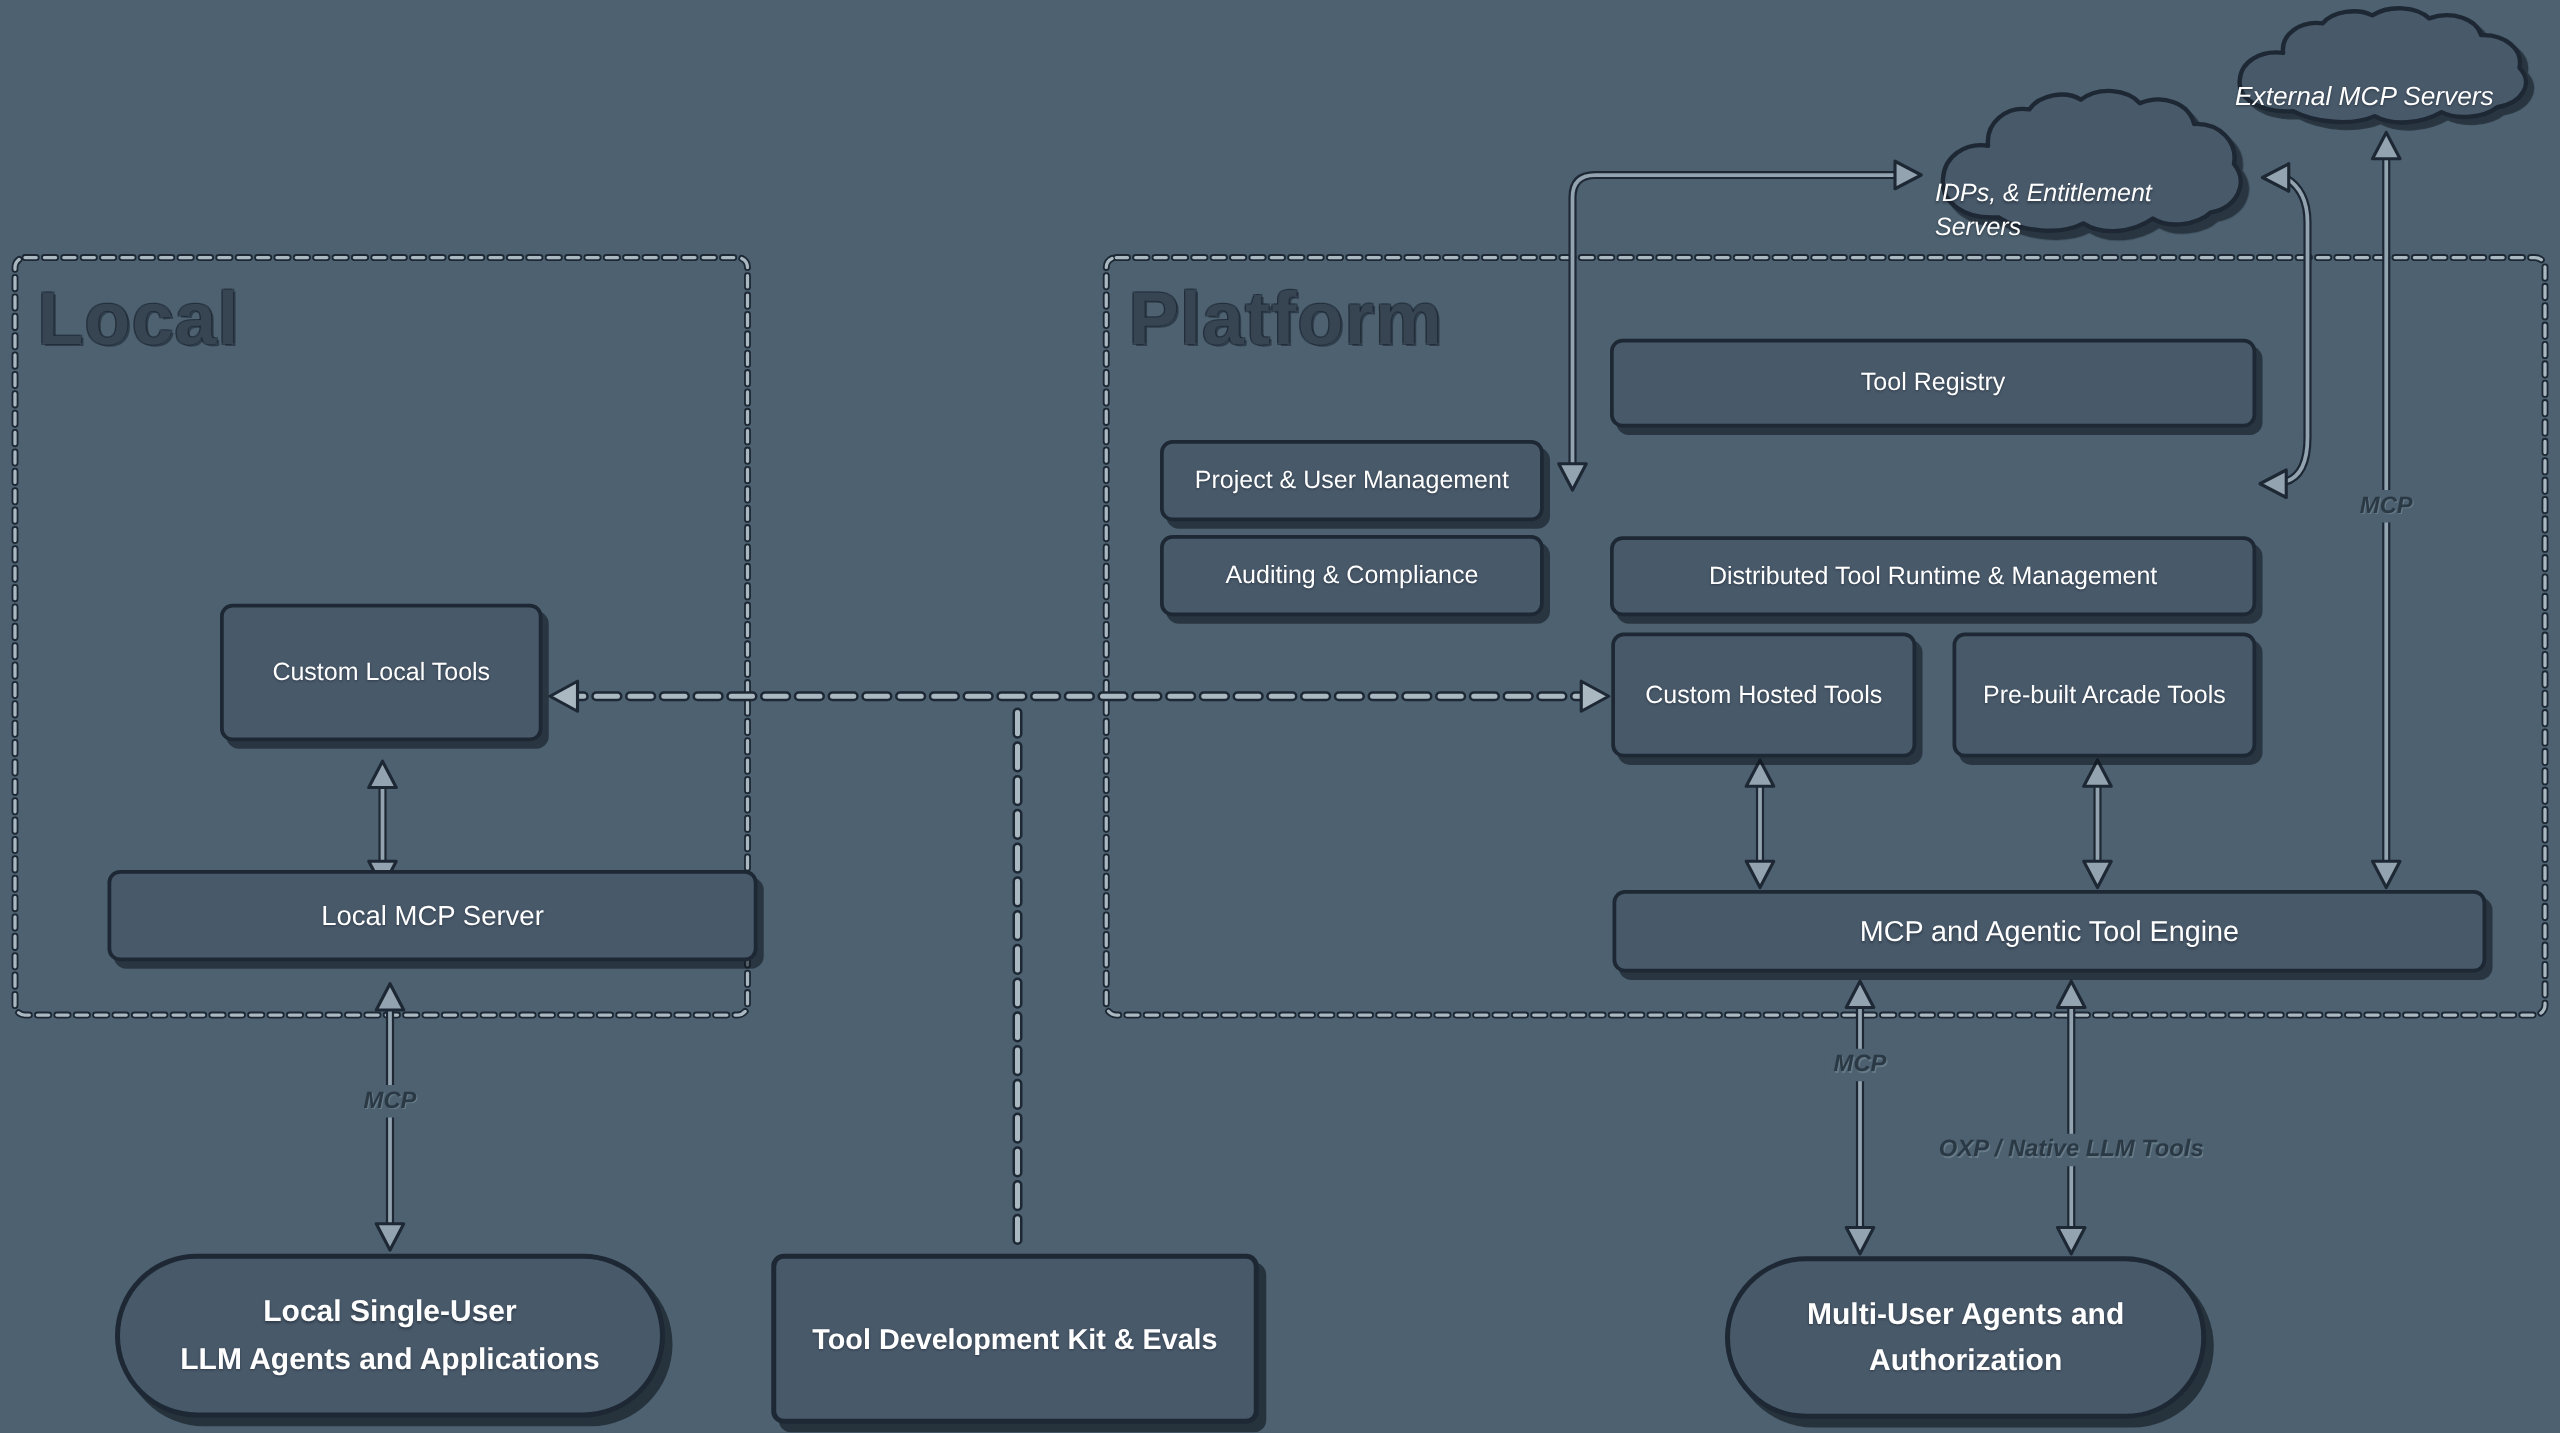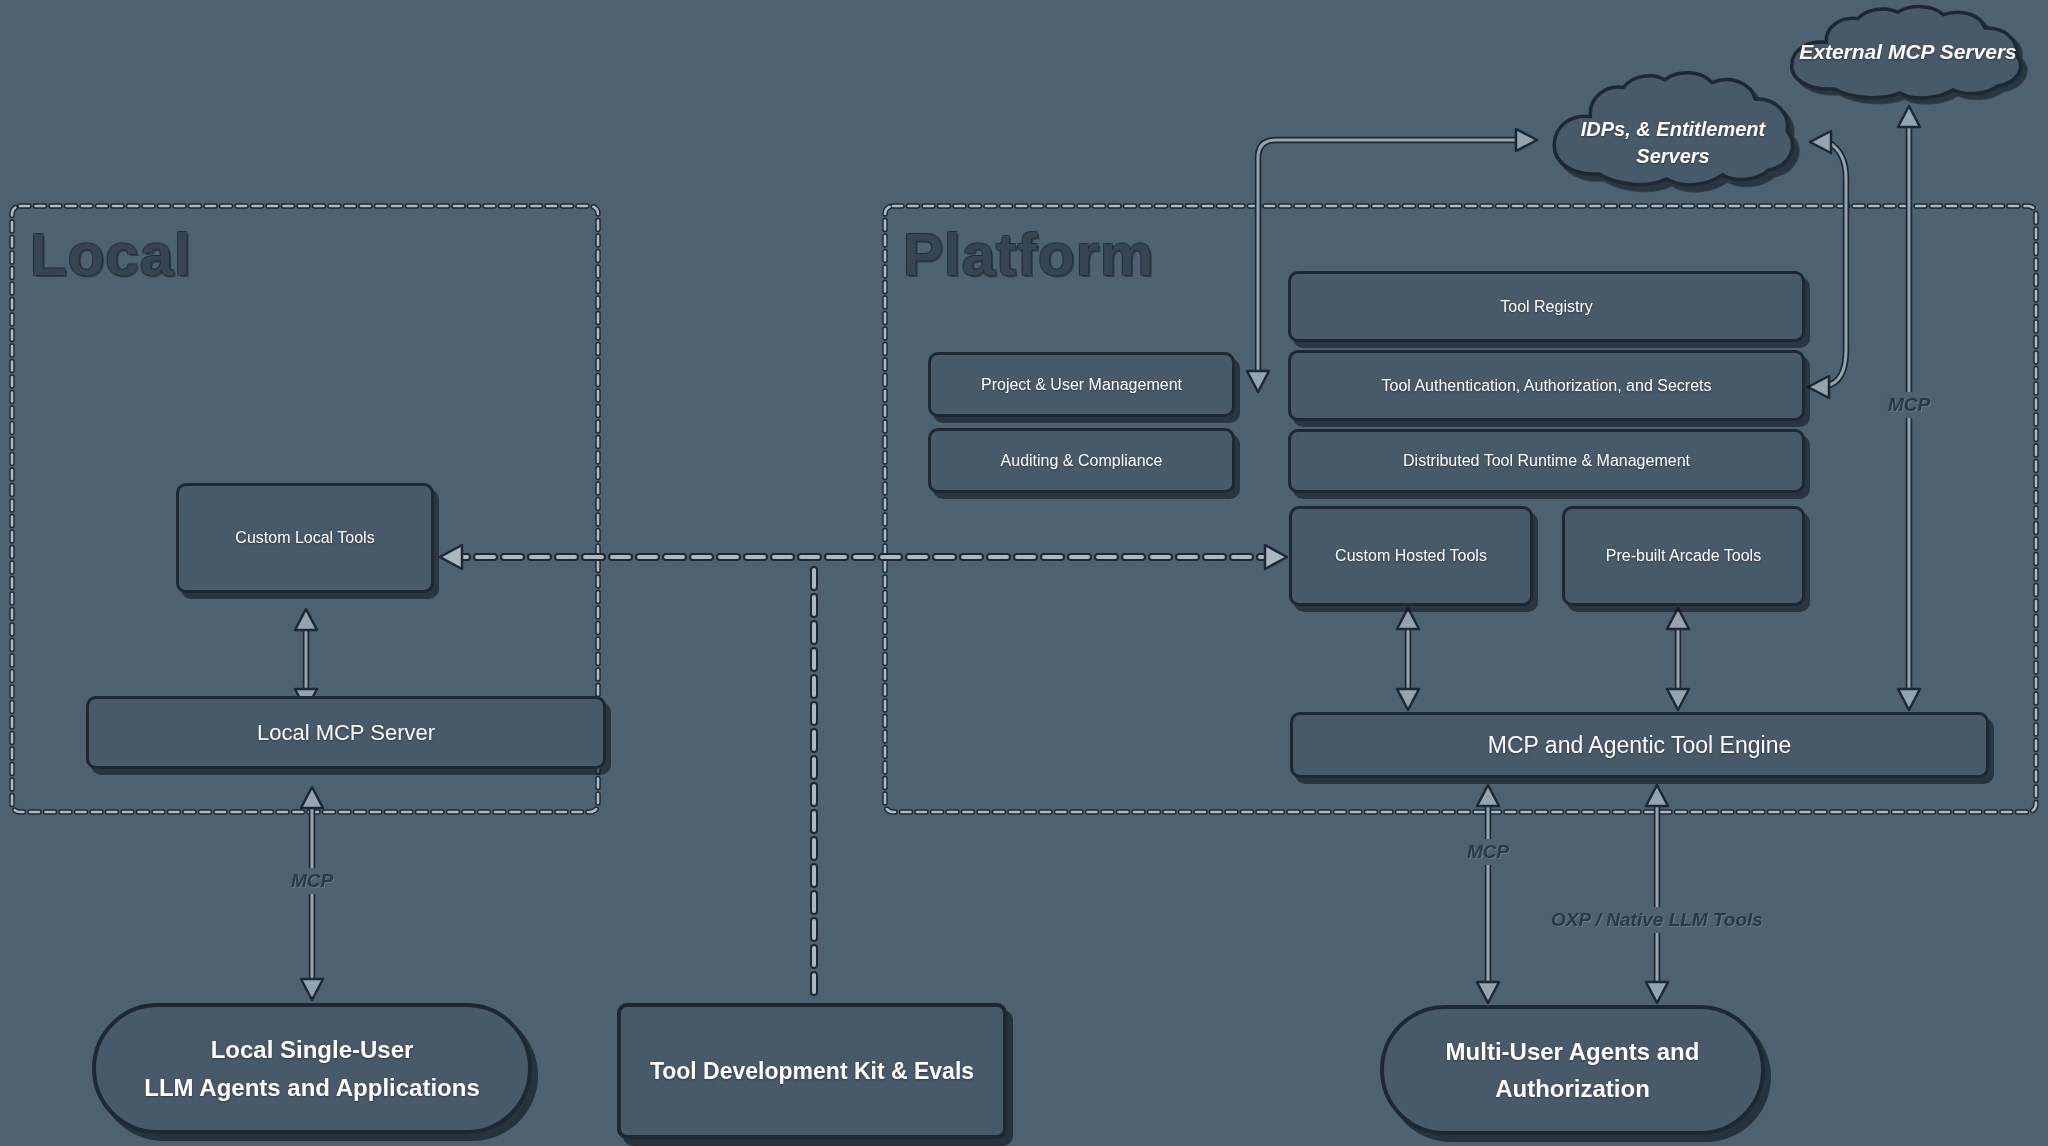--- a/index.html
+++ b/index.html
@@ -23,34 +23,34 @@
   
   .s-under{fill:none;stroke:var(--ink);stroke-width:6.5;stroke-linecap:round;}
   .s-over{fill:none;stroke:var(--arrow);stroke-width:3;stroke-linecap:round;}
   .head{fill:var(--arrow);stroke:var(--ink);stroke-width:2.5;stroke-linejoin:round;}
 
   .cloud{fill:var(--box);stroke:var(--ink);stroke-width:3.5;stroke-linejoin:round;}
   .cloud-g{filter:drop-shadow(5px 6px 0px rgba(13,20,27,.55));}
 
   .node{position:absolute;display:flex;flex-direction:column;align-items:center;justify-content:center;
     text-align:center;background:var(--box);border:3px solid var(--ink);border-radius:10px;
-    color:var(--text);font-size:16px;box-shadow:5px 6px 0 rgba(13,20,27,.55);
+    color:var(--text);font-size:20px;box-shadow:5px 6px 0 rgba(13,20,27,.55);
     text-shadow:0 1px 2px rgba(10,16,22,.4);box-sizing:border-box;line-height:1.25;}
   .node.big{font-size:23px;}
   .node.mid{font-size:22px;}
   .pill{border-radius:70px;border-width:4px;font-size:24px;font-weight:700;line-height:1.55;
     box-shadow:6px 7px 0 rgba(13,20,27,.6);}
   .tdk{border-width:4px;font-weight:700;font-size:23px;box-shadow:6px 7px 0 rgba(13,20,27,.6);}
 
   .region-title{position:absolute;color:var(--title);font-size:60px;font-weight:700;letter-spacing:1px;
     text-shadow:-1px -1px 0 rgba(24,33,43,.55),1px -1px 0 rgba(24,33,43,.55),
     -1px 1px 0 rgba(24,33,43,.55),2px 2px 0 rgba(24,33,43,.55);}
 
-  .cloud-text{position:absolute;color:var(--text);font-style:italic;font-weight:700;
-    text-align:center;text-shadow:0 1px 2px rgba(10,16,22,.45);}
+  .cloud-text{position:absolute;color:var(--text);font-style:italic;font-weight:400;
+    text-align:left;text-shadow:0 1px 2px rgba(10,16,22,.45);margin-top:26px;}
   .cloud-text.one{font-size:21px;}
   .cloud-text.two{font-size:20px;line-height:27px;}
 
   .chip{position:absolute;transform:translate(-50%,-50%);background:var(--bg);
     color:var(--label);font-style:italic;font-weight:700;font-size:19px;padding:2px 7px;
     white-space:nowrap;text-shadow:1px 1px 0 rgba(160,178,190,.3);}
 </style>
 </head>
 <body>
 
@@ -164,23 +164,20 @@
 
   <div class="node" style="left:928px;top:352px;width:307px;height:65px">
     <span>Project &amp; User Management</span>
   </div>
   <div class="node" style="left:928px;top:428px;width:307px;height:65px">
     <span>Auditing &amp; Compliance</span>
   </div>
   <div class="node" style="left:1288px;top:271px;width:517px;height:71px">
     <span>Tool Registry</span>
   </div>
-  <div class="node" style="left:1288px;top:350px;width:517px;height:71px">
-    <span>Tool Authentication, Authorization, and Secrets</span>
-  </div>
   <div class="node" style="left:1288px;top:429px;width:517px;height:64px">
     <span>Distributed Tool Runtime &amp; Management</span>
   </div>
   <div class="node" style="left:1289px;top:506px;width:244px;height:100px">
     <span>Custom Hosted Tools</span>
   </div>
   <div class="node" style="left:1562px;top:506px;width:243px;height:100px">
     <span>Pre-built Arcade Tools</span>
   </div>
   <div class="node big" style="left:1290px;top:712px;width:699px;height:66px">

